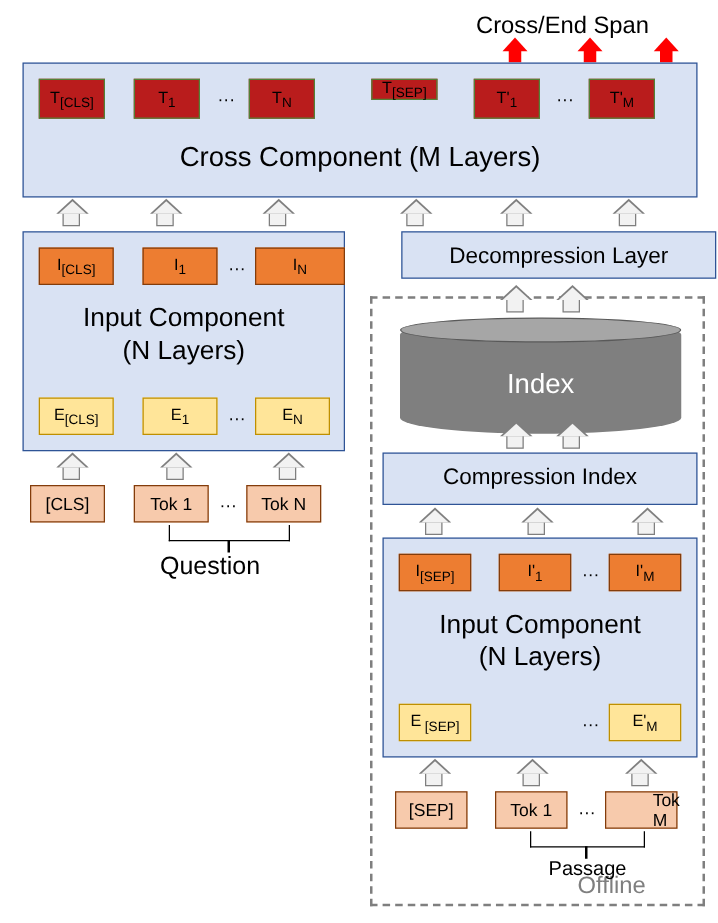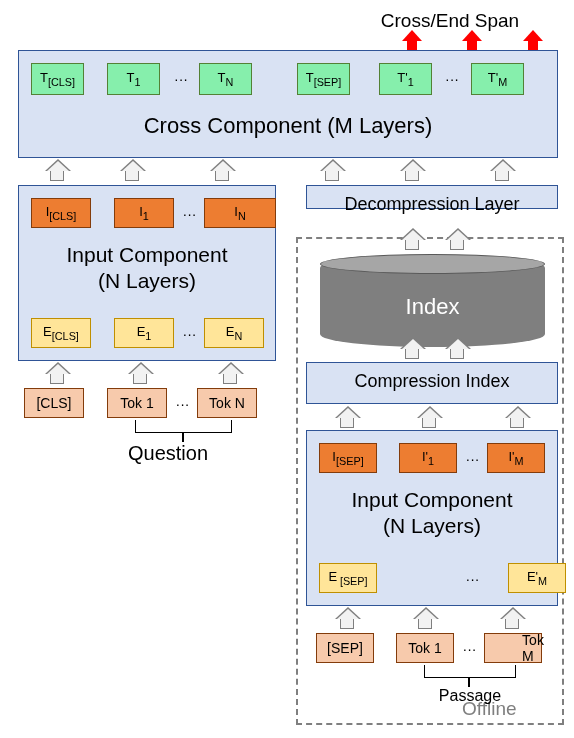--- a/index.html
+++ b/index.html
@@ -24,21 +24,21 @@
   }
   .token {
     position: absolute;
     border: 1.5px solid;
     box-sizing: border-box;
     display: flex;
     align-items: center;
     justify-content: center;
     font-size: 13px;
   }
-  .tok-green  { background:#86efac; border-color:#538135; }
+  .tok-green  { background:#b91c1c; border-color:#538135; }
   .tok-orange { background:#ed7d31; border-color:#833c0b; color:#000; }
   .tok-yellow { background:#ffe599; border-color:#bf8f00; }
   .tok-pink   { background:#f7caac; border-color:#833c0b; }
   .label {
     position: absolute;
     font-size: 19px;
     text-align: center;
   }
   .small-label { font-size: 18px; }
   .ellipsis {
@@ -141,21 +141,21 @@
     <div class="token tok-green" style="left:12px;  top:12px; width:53px; height:32px;">
         <span>T<sub>[CLS]</sub></span>
       </div>
     <div class="token tok-green" style="left:88px;  top:12px; width:53px; height:32px;">
         <span><span>T</span><sub>1</sub></span>
       </div>
     <div class="ellipsis" style="left:147px; top:20px; width:30px;">···</div>
     <div class="token tok-green" style="left:180px; top:12px; width:53px; height:32px;">
         <span><span>T</span><sub>N</sub></span>
       </div>
-    <div class="token tok-green" style="left:278px; top:12px; width:53px; height:32px;">
+    <div class="token tok-green" style="left:278px; top:12px; width:53px; height:17px;">
         <span>T<sub>[SEP]</sub></span>
       </div>
     <div class="token tok-green" style="left:360px; top:12px; width:53px; height:32px;">
         <span><span>T'</span><sub>1</sub></span>
       </div>
     <div class="ellipsis" style="left:418px; top:20px; width:30px;">···</div>
     <div class="token tok-green" style="left:452px; top:12px; width:53px; height:32px;">
         <span><span>T'</span><sub>M</sub></span>
       </div>
     <div class="label" style="left:0; right:0; top:62px; font-size:22px;">Cross Component (M Layers)</div>
@@ -187,21 +187,21 @@
       </div>
     <div class="token tok-yellow" style="left:95px;  top:132px; width:60px; height:30px;">
         <span><span>E</span><sub>1</sub></span>
       </div>
     <div class="ellipsis" style="left:158px; top:140px; width:25px;">···</div>
     <div class="token tok-yellow" style="left:185px; top:132px; width:60px; height:30px;">
         <span><span>E</span><sub>N</sub></span>
       </div>
   </div>
 
-  <div class="box" style="left:296px; top:175px; width:252px; height:24px;">
+  <div class="box" style="left:311px; top:175px; width:252px; height:38px;">
     <div class="label small-label" style="left:0; right:0; top:8px;">Decompression Layer</div>
   </div>
 
   <div class="offline-box" style="left:286px; top:227px; width:268px; height:488px;"></div>
   <div class="label" style="left:452px; top:688px; font-size:19px; color:#7f7f7f;">Offline</div>
 
   <div class="arrow-up" style="left:395px; top:228px; height:12px;"></div>
   <div class="arrow-up" style="left:440px; top:228px; height:12px;"></div>
 
   <div class="cylinder" style="left:310px; top:245px; width:225px; height:92px;">
@@ -241,21 +241,21 @@
       </div>
     <div class="ellipsis" style="left:153px; top:20px; width:25px;">···</div>
     <div class="token tok-orange" style="left:180px; top:12px; width:58px; height:30px;">
         <span><span>I'</span><sub>M</sub></span>
       </div>
     <div class="label" style="left:0; right:0; top:56px; font-size:21px; line-height:1.25;"><span>Input Component <br>(N Layers)</span></div>
     <div class="token tok-yellow" style="left:12px;  top:132px; width:58px; height:30px;">
         <span>E<sub style="font-size:10px"> </sub><sub>[SEP]</sub></span>
       </div>
     <div class="ellipsis" style="left:153px; top:140px; width:25px;">···</div>
-    <div class="token tok-yellow" style="left:180px; top:132px; width:58px; height:30px;margin-left:21px;">
+    <div class="token tok-yellow" style="left:180px; top:132px; width:58px; height:30px;">
         <span><span>E'</span><sub>M</sub></span>
       </div>
   </div>
 
   <div class="arrow-up" style="left:330px; top:607px; height:12px;"></div>
   <div class="arrow-up" style="left:408px; top:607px; height:12px;"></div>
   <div class="arrow-up" style="left:495px; top:607px; height:12px;"></div>
 
   <div class="token tok-pink" style="left:306px; top:623px; width:58px; height:30px; font-size:14px;">[SEP]</div>
   <div class="token tok-pink" style="left:386px; top:623px; width:58px; height:30px; font-size:14px;">Tok 1</div>

